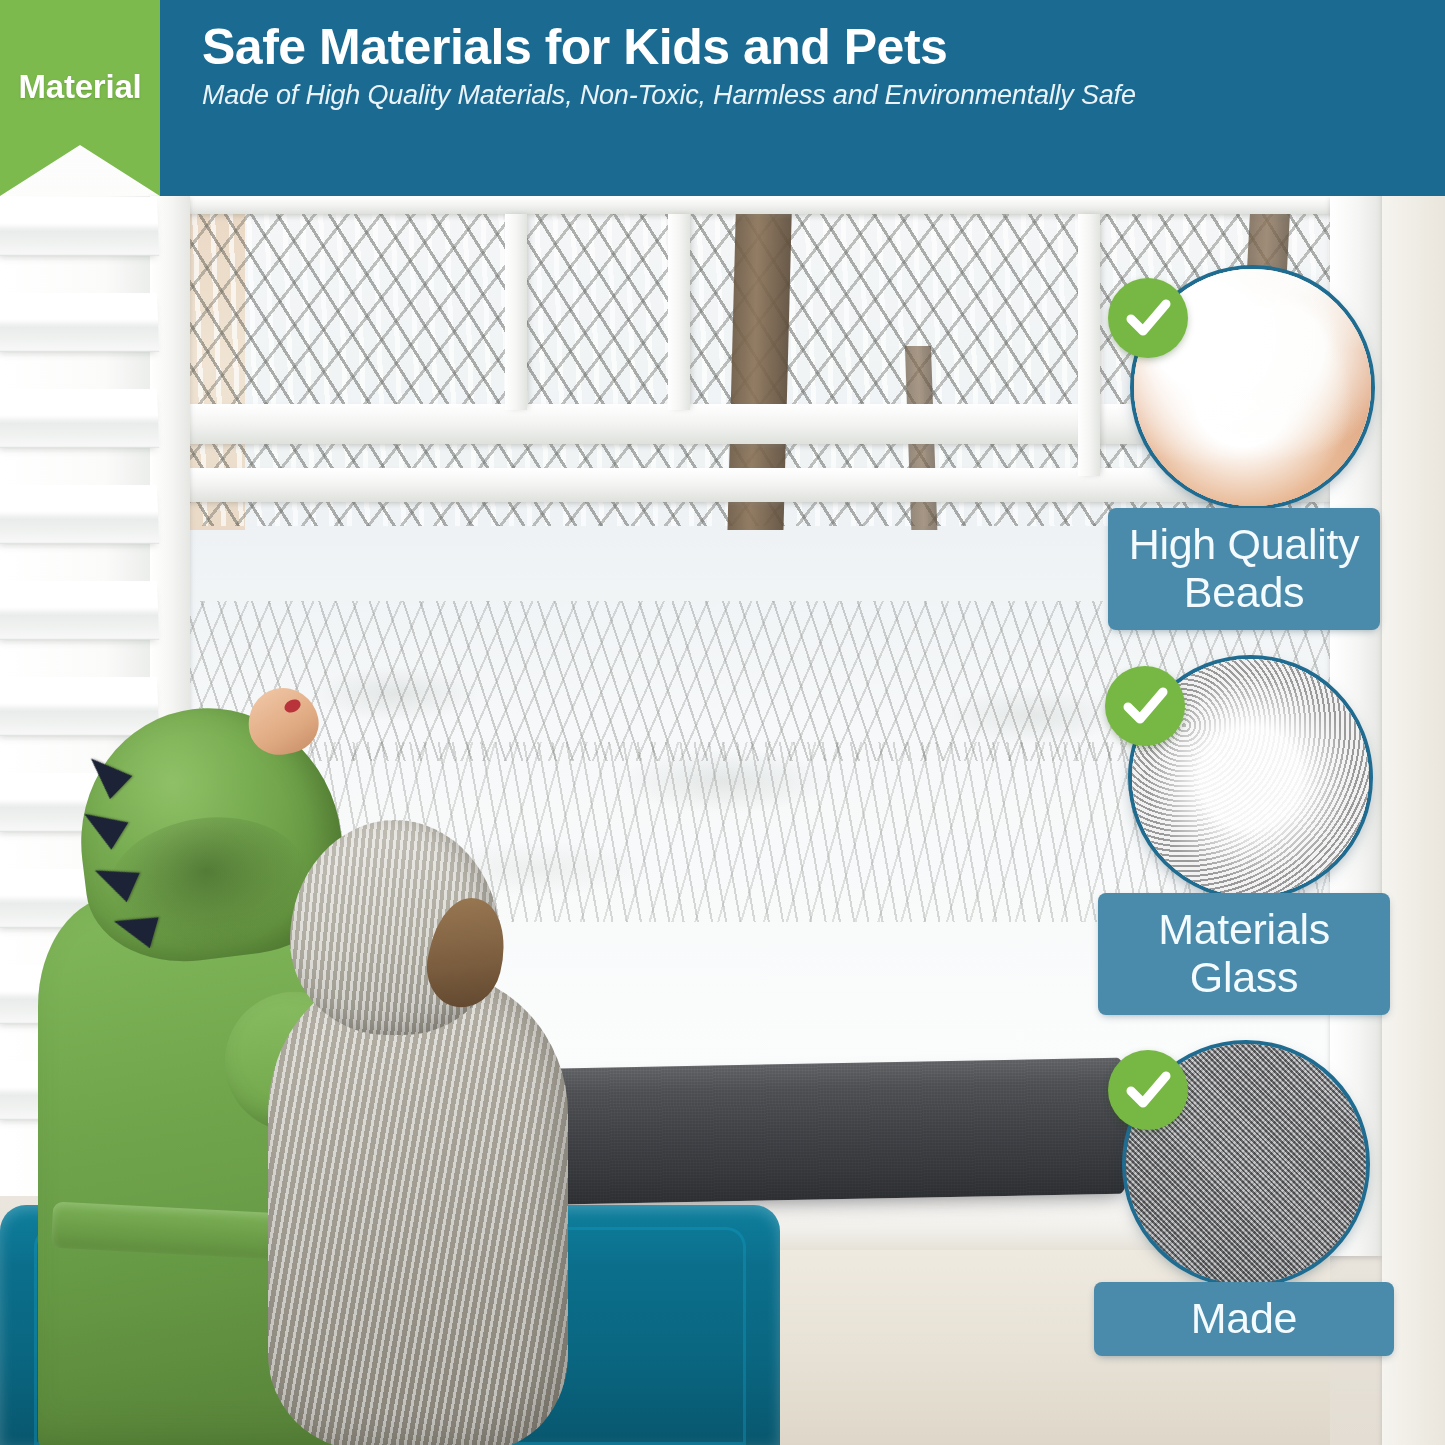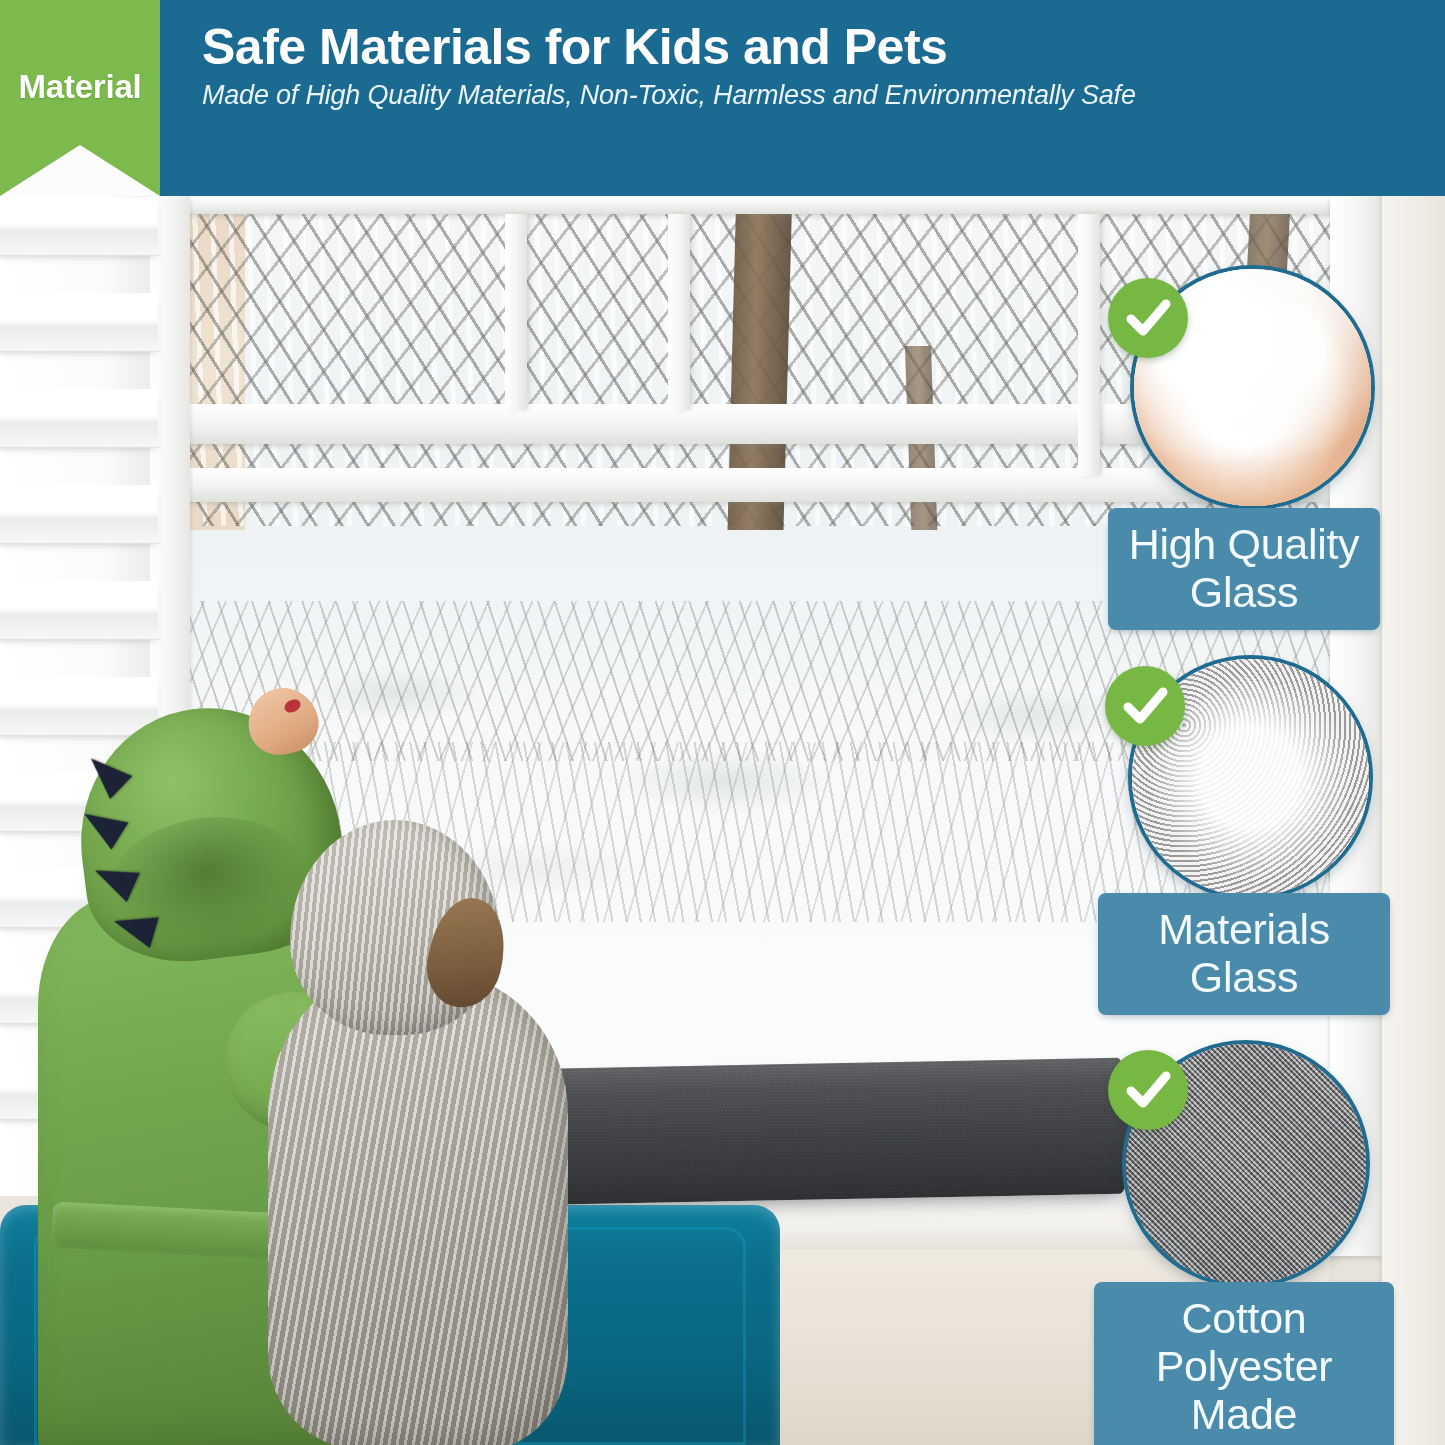--- a/index.html
+++ b/index.html
@@ -462,21 +462,21 @@
     <div class="callout-circle" style="left:1130px;top:265px;width:245px;height:245px;">
       <div class="circle-fill fill-cotton"></div>
     </div>
     <div class="check-badge" style="left:1108px;top:278px;">
       <svg viewBox="0 0 52 52" aria-hidden="true">
         <path d="M9 27 L21 39 L44 12" fill="none" stroke="#ffffff" stroke-width="9" stroke-linecap="round" stroke-linejoin="round"></path>
       </svg>
     </div>
     <div class="callout-pill" style="left:1108px;top:508px;width:272px;">
       <div>High Quality</div>
-      <div>Glass</div>
+      <div>Beads</div>
     </div>
   </div>
 
   <div class="callout">
     <div class="callout-circle" style="left:1128px;top:655px;width:245px;height:245px;">
       <div class="circle-fill fill-beads"></div>
     </div>
     <div class="check-badge" style="left:1105px;top:666px;">
       <svg viewBox="0 0 52 52" aria-hidden="true">
         <path d="M9 27 L21 39 L44 12" fill="none" stroke="#ffffff" stroke-width="9" stroke-linecap="round" stroke-linejoin="round"></path>
@@ -490,18 +490,17 @@
   <div class="callout">
     <div class="callout-circle" style="left:1122px;top:1040px;width:248px;height:248px;">
       <div class="circle-fill fill-fabric"></div>
     </div>
     <div class="check-badge" style="left:1108px;top:1050px;">
       <svg viewBox="0 0 52 52" aria-hidden="true">
         <path d="M9 27 L21 39 L44 12" fill="none" stroke="#ffffff" stroke-width="9" stroke-linecap="round" stroke-linejoin="round"></path>
       </svg>
     </div>
     <div class="callout-pill" style="left:1094px;top:1282px;width:300px;">
-      <div>Cotton Polyester</div>
       <div>Made</div>
     </div>
   </div>
 
 </div>
 
 </body></html>

